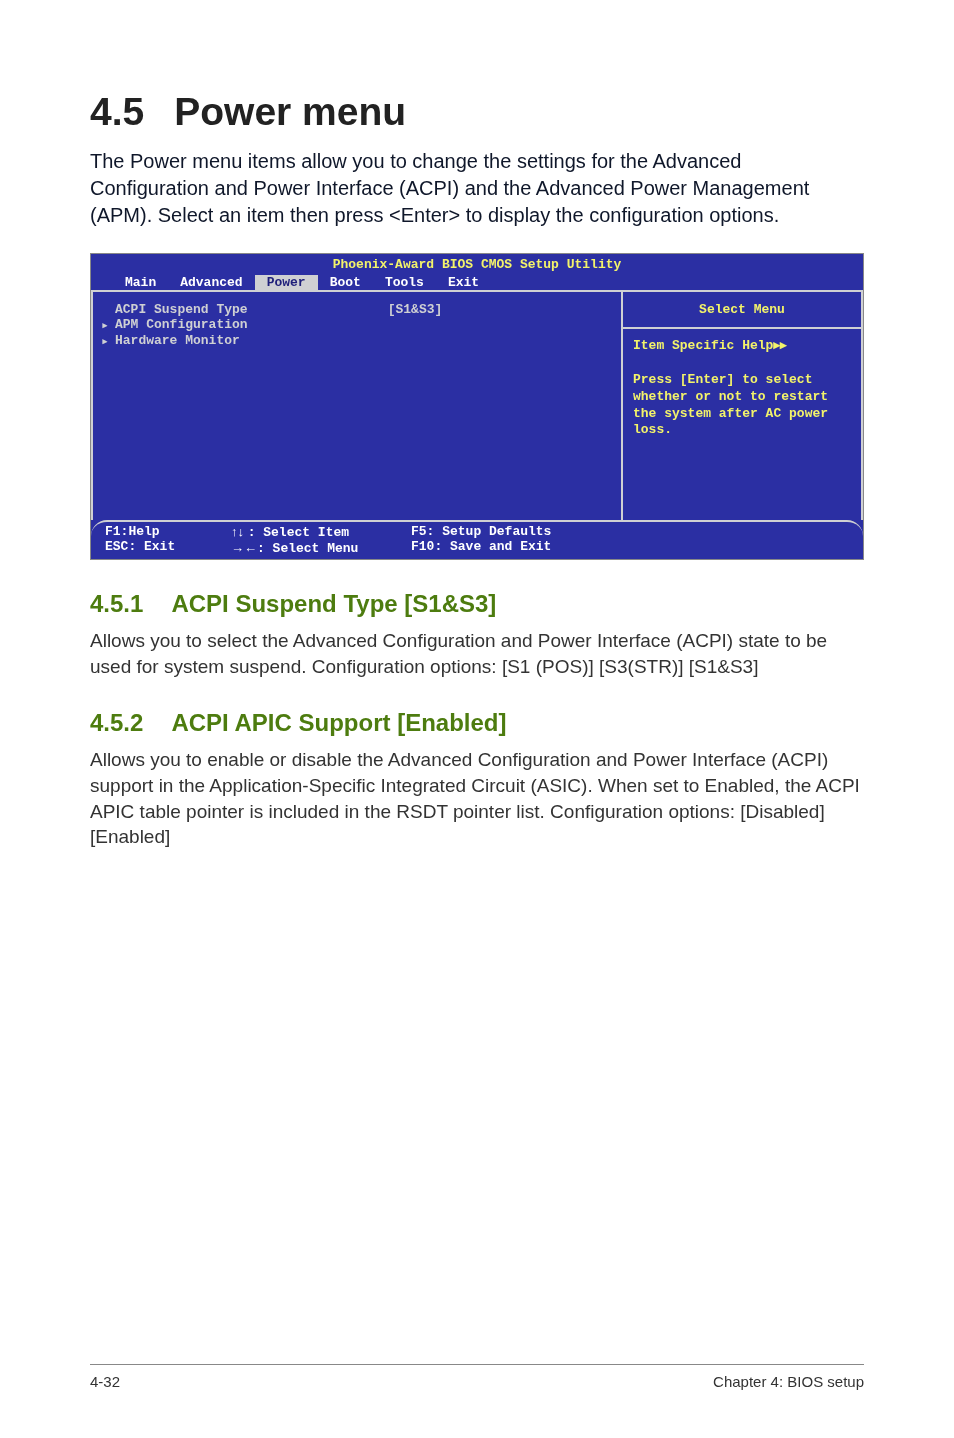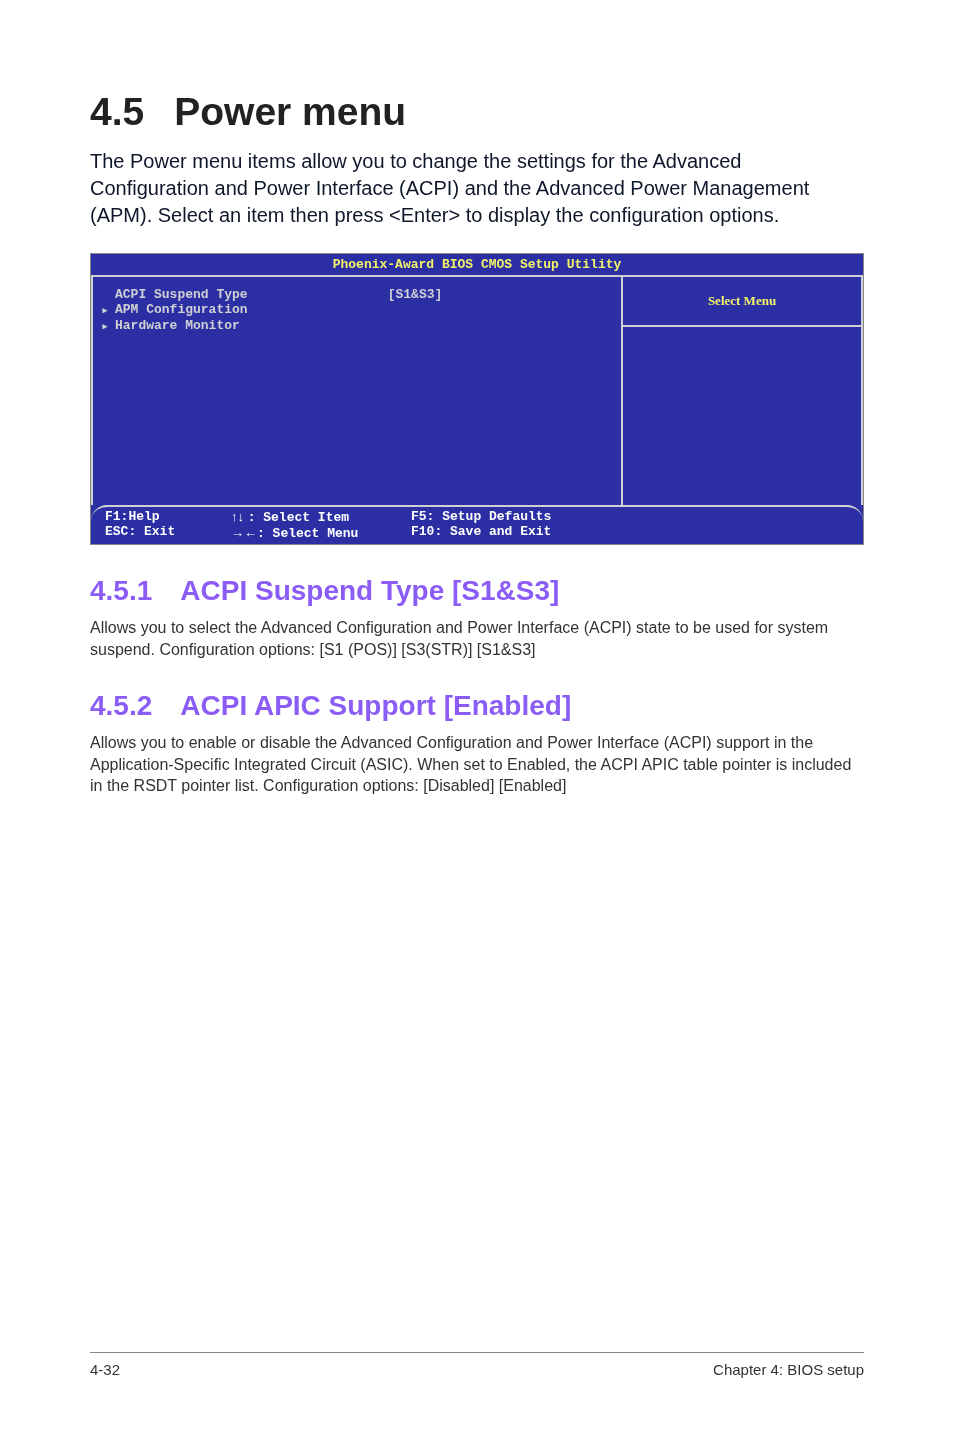--- a/index.html
+++ b/index.html
@@ -72,23 +72,22 @@
     width: 14px;
     color: #cfd0d3;
   }
   .bios-right {
     width: 240px;
     border-right: 2px solid #cfd0d3;
     color: #f3f36a;
   }
   .bios-right-title {
     text-align: center;
-    padding: 16px 0;
+    padding: 10px 0;
     border-bottom: 2px solid #cfd0d3;
-    font-family: Liberation Serif, serif;
   }
   .bios-right-content {
     padding: 8px 10px;
     line-height: 1.3;
   }
   .help-arrows { font-family: Arial, sans-serif; }
 
   .bios-footer {
     border-top: 2px solid #cfd0d3;
     display: flex;
@@ -97,36 +96,36 @@
     padding: 2px 0 3px 0;
     border-radius: 16px;
   }
   .bios-footer-col1 { width: 140px; padding-left: 14px; }
   .bios-footer-col2 { width: 180px; }
   .bios-footer-col3 { width: 210px; }
   .bios-footer-col4 { flex: 1; }
   .footer-nav { font-family: Arial, sans-serif; }
 
   .sub-heading {
-    font-size: 28px;
-    font-weight: bold;
-    color: #8b5cf6;
+    font-size: 24px;
+    font-weight: bold;
+    color: #4d7c0f;
     margin-top: 30px;
     margin-bottom: 10px;
   }
   .sub-number { display: inline-block; margin-right: 28px; }
   .body-text {
-    font-size: 16px;
+    font-size: 19px;
     line-height: 1.35;
     color: #333;
   }
 
   .page-footer {
     position: absolute;
-    bottom: 60px;
+    bottom: 48px;
     left: 90px;
     right: 90px;
     border-top: 1px solid #888;
     padding-top: 8px;
     display: flex;
     justify-content: space-between;
     font-size: 15px;
     color: #333;
   }
 </style>
@@ -134,20 +133,28 @@
 <body>
 
 <h1 class="section-title">
   <span class="section-number">4.5</span><span>Power menu</span>
 </h1>
 
 <p class="intro-text">The Power menu items allow you to change the settings for the Advanced Configuration and Power Interface (ACPI) and the Advanced Power Management (APM). Select an item then press &lt;Enter&gt; to display the configuration options.</p>
 
 <div class="bios-box">
   <div class="bios-title-bar">Phoenix-Award BIOS CMOS Setup Utility</div>
+  <div class="bios-menu">
+    <span class="bios-menu-item">Main</span>
+    <span class="bios-menu-item">Advanced</span>
+    <span class="bios-menu-item active">Power</span>
+    <span class="bios-menu-item">Boot</span>
+    <span class="bios-menu-item">Tools</span>
+    <span class="bios-menu-item">Exit</span>
+  </div>
   <div class="bios-body">
     <div class="bios-left">
       <div class="bios-row">
         <div class="bios-label-col">
             <span class="bios-arrow"></span>
             <span>ACPI Suspend Type</span>
           </div>
         <div class="bios-value-col">[S1&amp;S3]</div>
       </div>
       <div class="bios-row">
@@ -160,20 +167,25 @@
       <div class="bios-row">
         <div class="bios-label-col">
             <span class="bios-arrow">▸</span>
             <span>Hardware Monitor</span>
           </div>
         <div class="bios-value-col"></div>
       </div>
     </div>
     <div class="bios-right">
       <div class="bios-right-title">Select Menu</div>
+      <div class="bios-right-content">
+        <div><span>Item Specific Help</span><span class="help-arrows">▸▸</span></div>
+        <br>
+        <div>Press [Enter] to select whether or not to restart the system after AC power loss.</div>
+      </div>
     </div>
   </div>
   <div class="bios-footer">
     <div class="bios-footer-col1">
       <div>F1:Help</div>
       <div>ESC: Exit</div>
     </div>
     <div class="bios-footer-col2">
       <div><span class="footer-nav">↑↓ </span><span>: Select Item</span></div>
       <div><span class="footer-nav">→←</span><span>: Select Menu</span></div>

